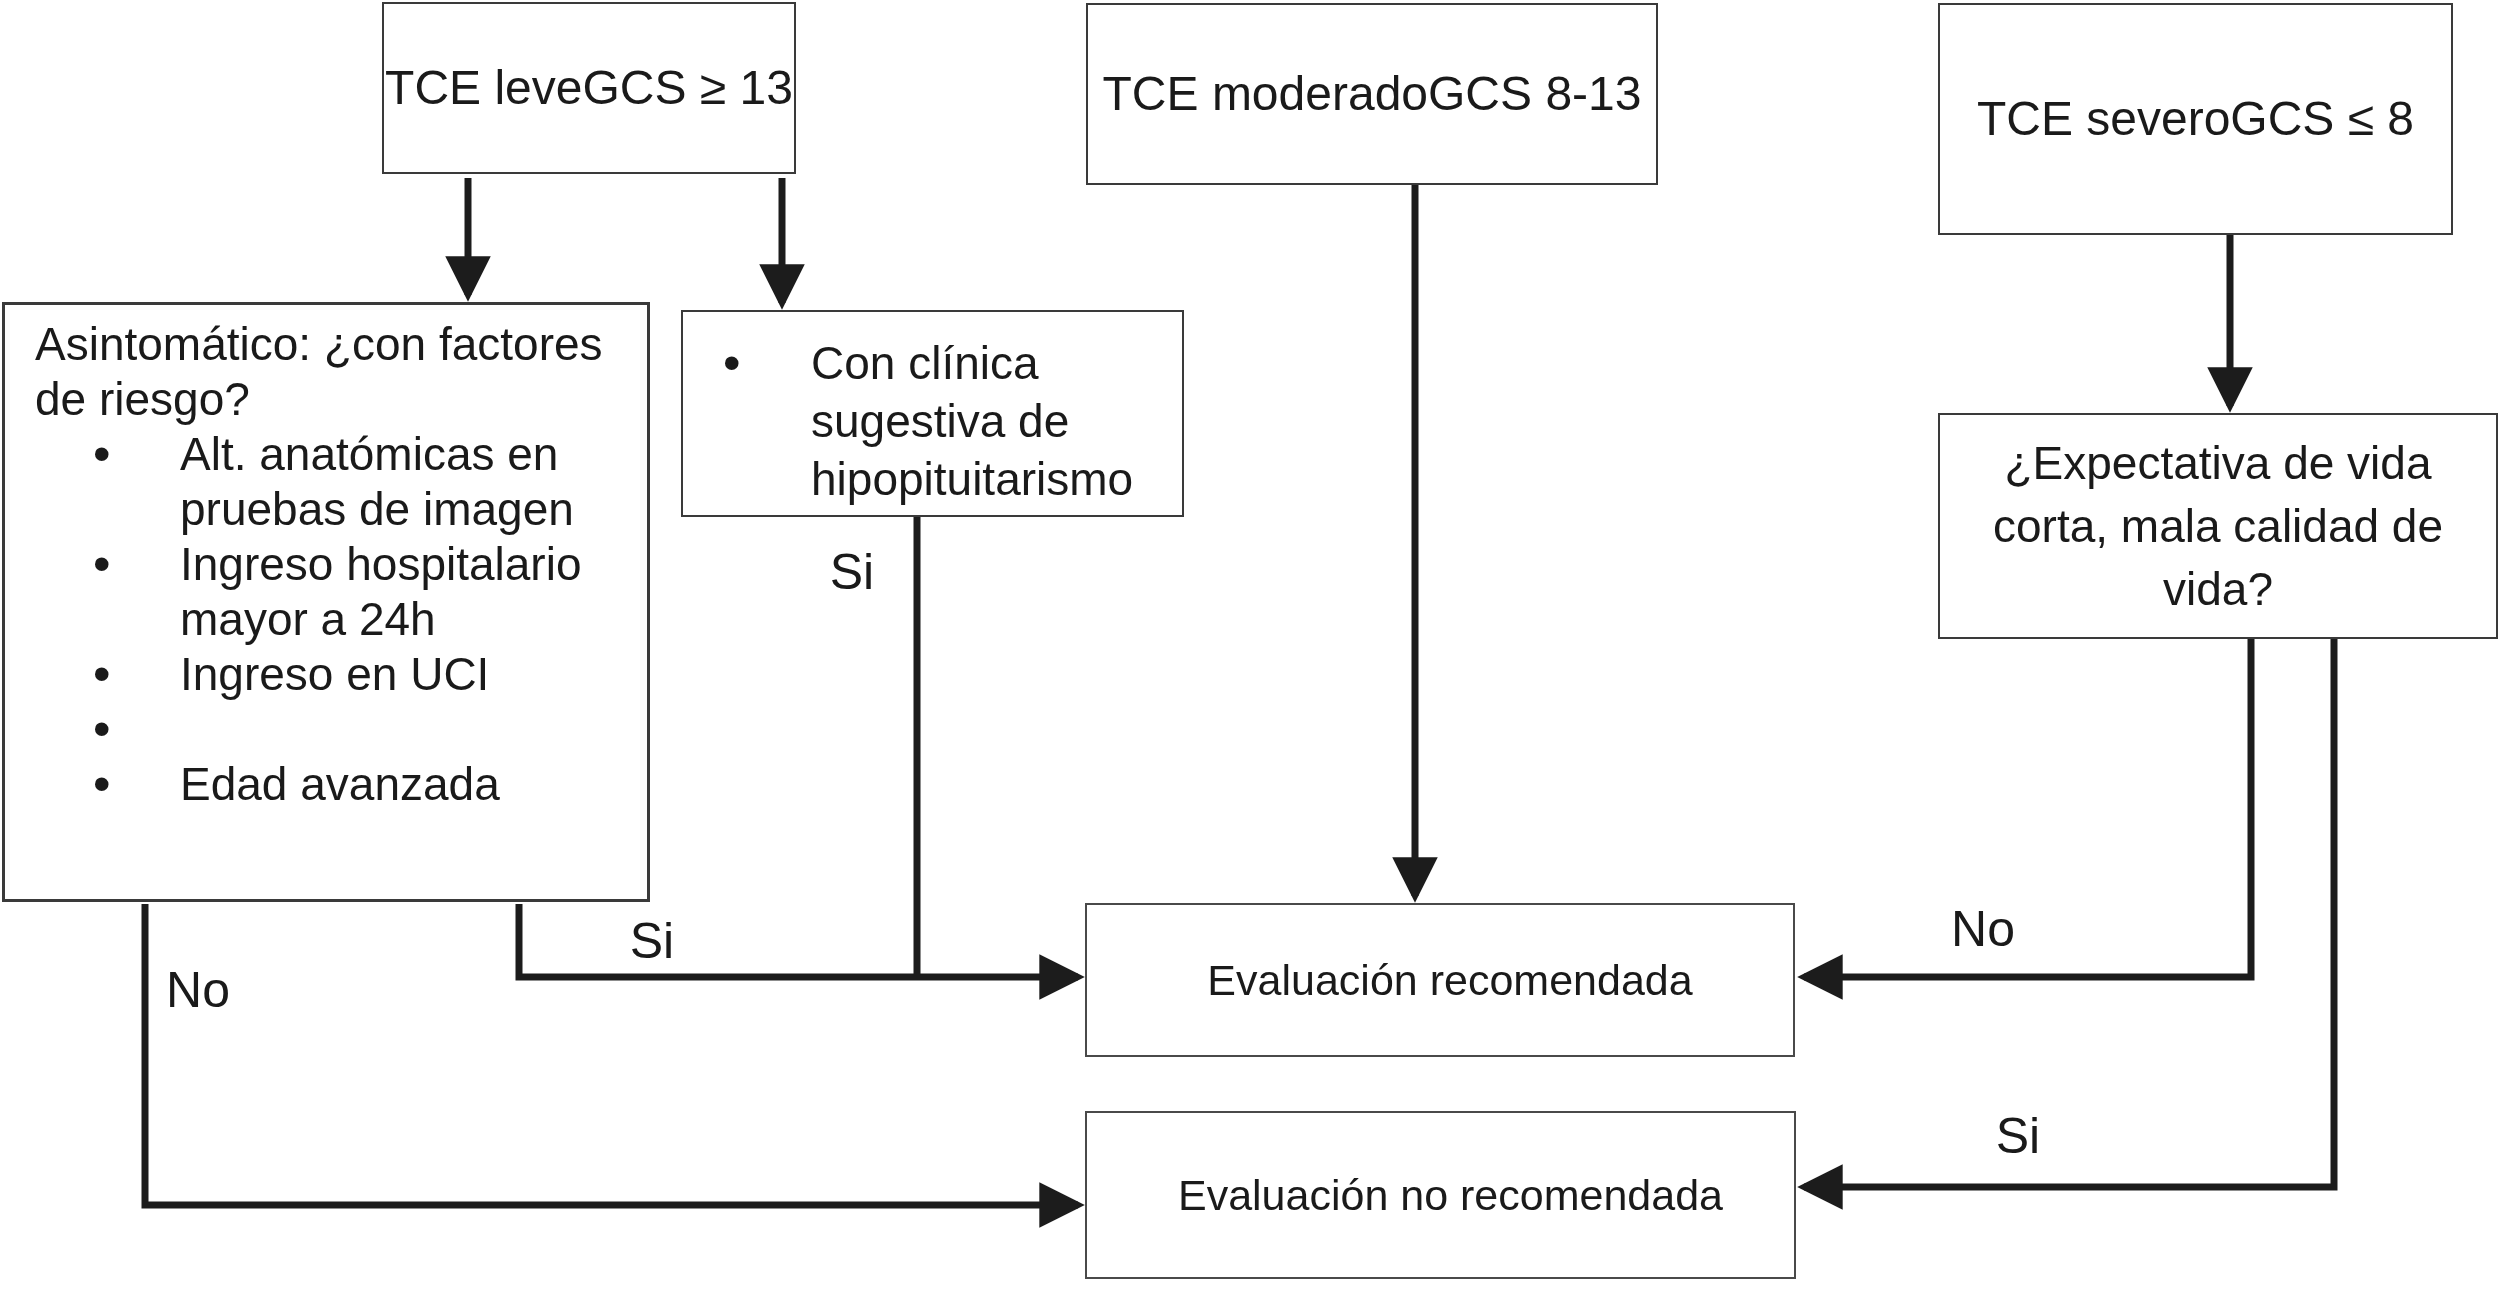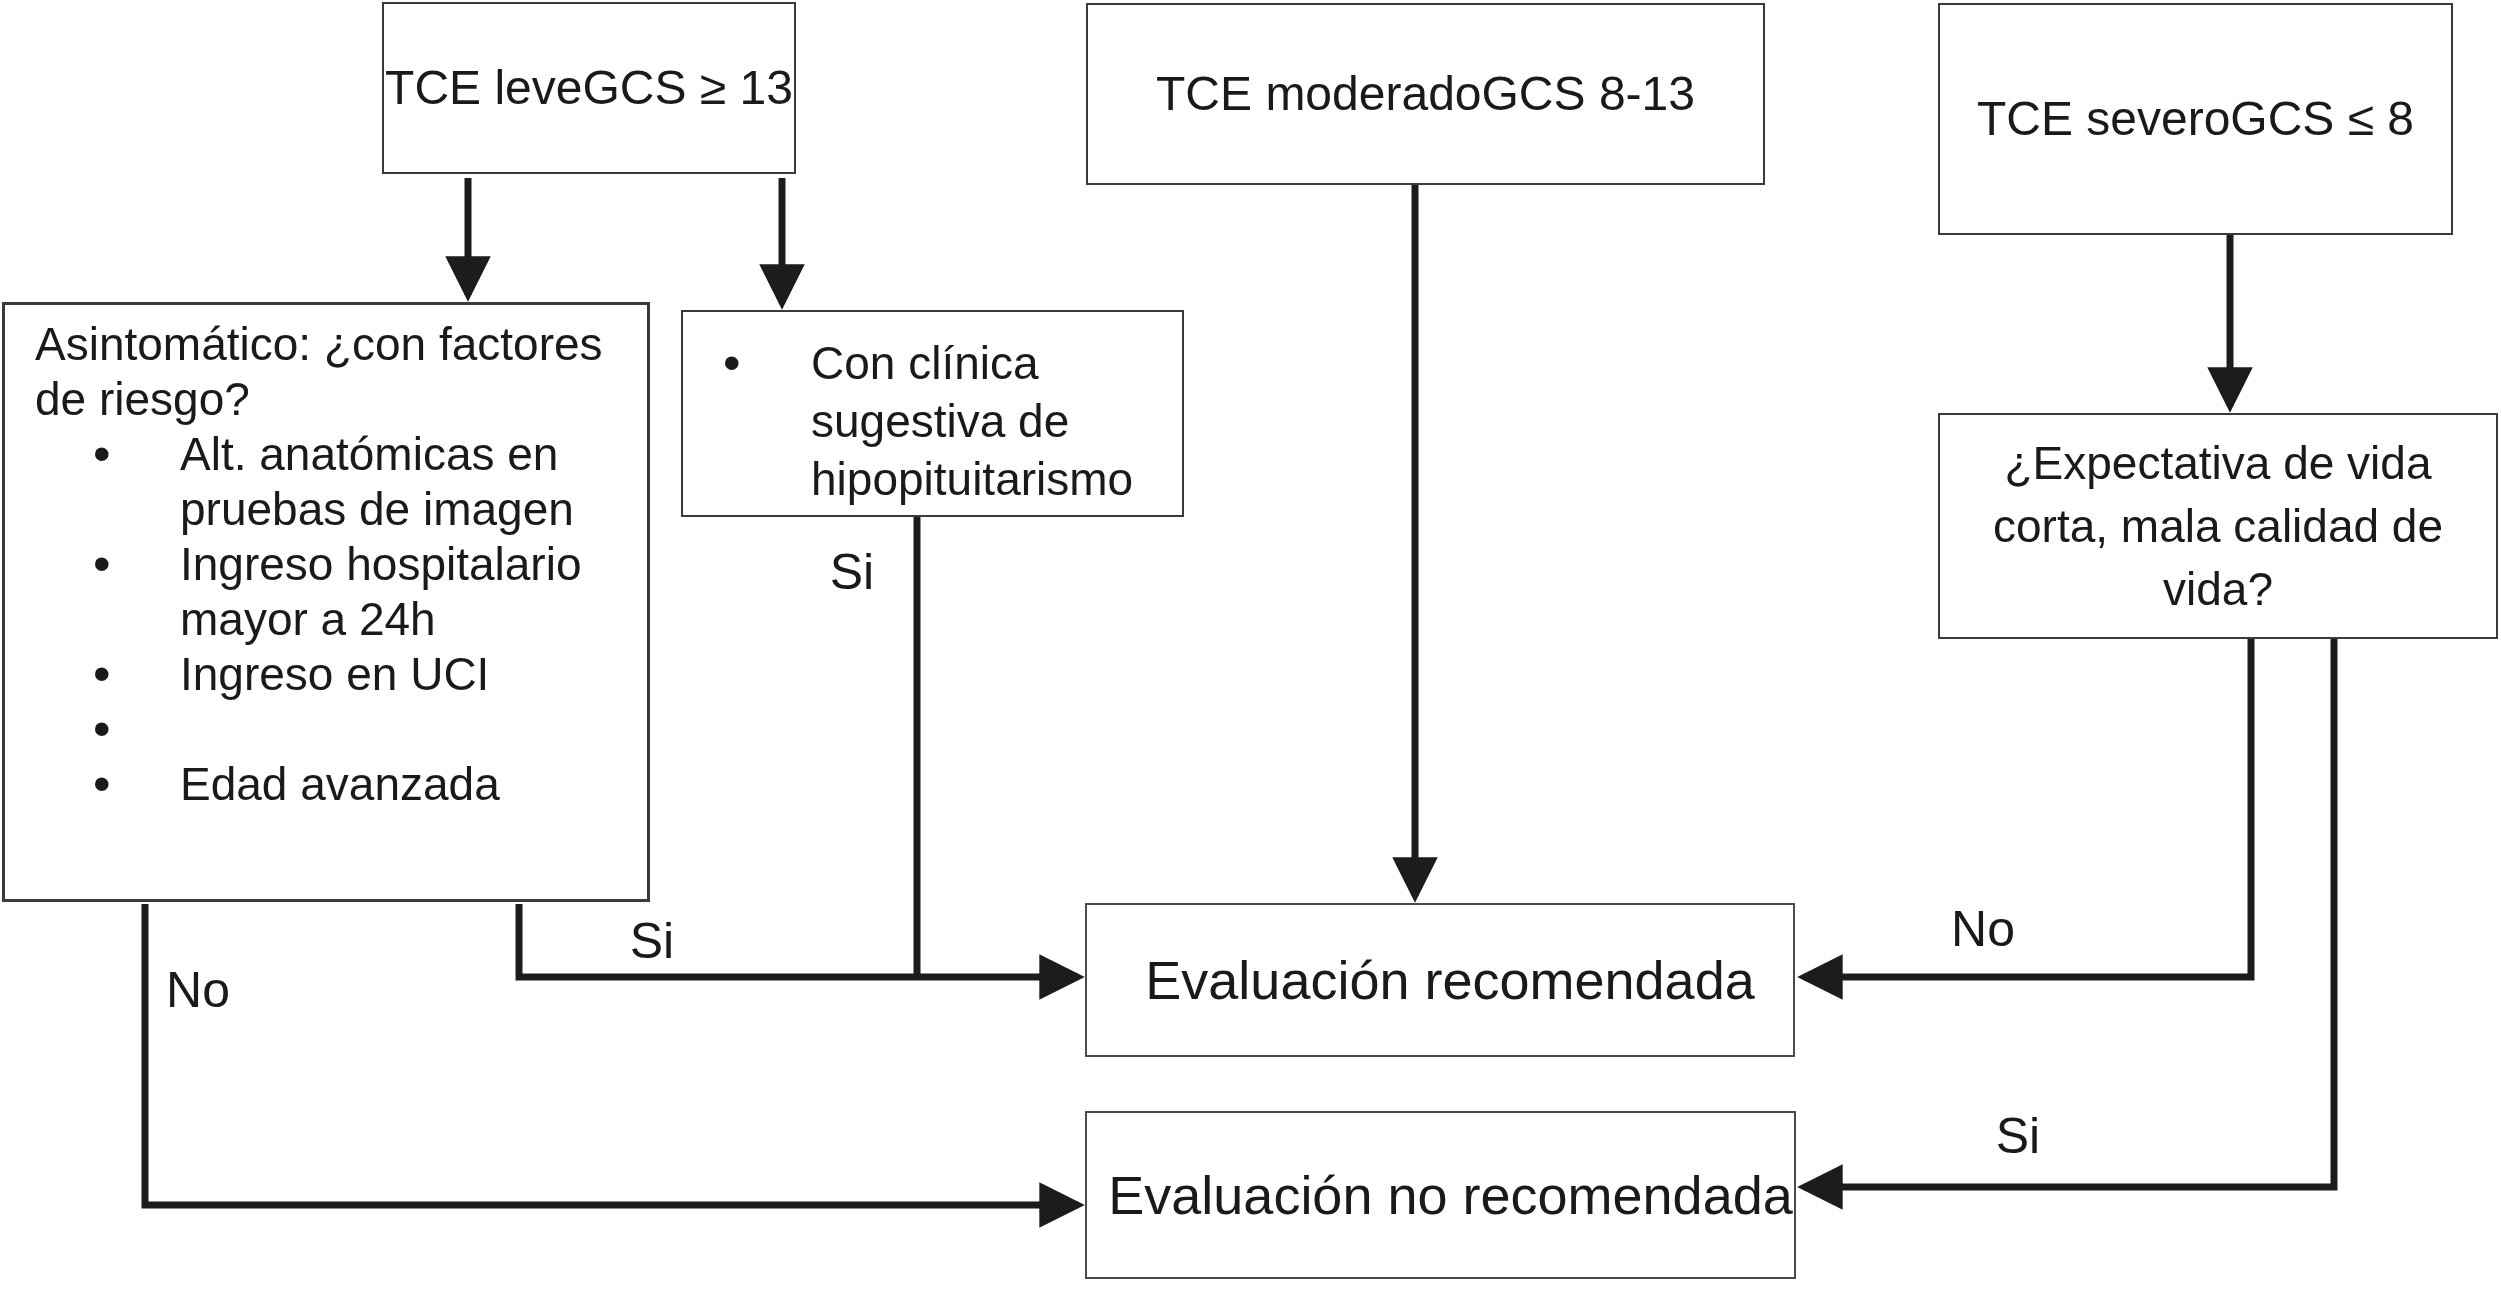--- a/index.html
+++ b/index.html
@@ -17,21 +17,21 @@
     background:#ffffff;
     border:2px solid #3a3a3a;
     box-sizing:border-box;
   }
   .center{
     display:flex;flex-direction:row;
     align-items:center;justify-content:center;
     text-align:center;
   }
   .hdr{font-size:48px;line-height:60px;}
-  .result{font-size:54px;line-height:58px;padding-left:20px;}
+  .result{font-size:43px;line-height:58px;padding-left:20px;}
   .bodytext{font-size:46px;}
   .asin{padding:12px 16px 0 30px;line-height:55px;border-width:3px;}
   .asin-title{margin:0 0 0 0;}
   .blist{list-style:none;margin:0;padding:0;}
   .blist li{display:flex;align-items:flex-start;}
   .dot{flex:0 0 145px;padding-left:58px;box-sizing:border-box;font-size:50px;}
   .conc{padding:22px 10px 0 36px;line-height:58px;}
   .conc .dot{flex:0 0 92px;padding-left:4px;}
   .expect{line-height:63px;padding:10px 20px;}
   .edge-label{
@@ -63,21 +63,21 @@
       <polyline points="2251,639 2251,977 1804,977" marker-end="url(#arr)"></polyline>
       <polyline points="2334,639 2334,1187 1804,1187" marker-end="url(#arr)"></polyline>
     </g>
   </svg>
 
   <div class="box center hdr" style="left:382px;top:2px;width:414px;height:172px">
     <div>TCE leve</div>
     <div>GCS ≥ 13</div>
   </div>
 
-  <div class="box center hdr" style="left:1086px;top:3px;width:679px;height:182px">
+  <div class="box center hdr" style="left:1086px;top:3px;width:572px;height:182px">
     <div>TCE moderado</div>
     <div>GCS 8-13</div>
   </div>
 
   <div class="box center hdr" style="left:1938px;top:3px;width:515px;height:232px">
     <div>TCE severo</div>
     <div>GCS ≤ 8</div>
   </div>
 
   <div class="box bodytext asin" style="left:2px;top:302px;width:648px;height:600px">

